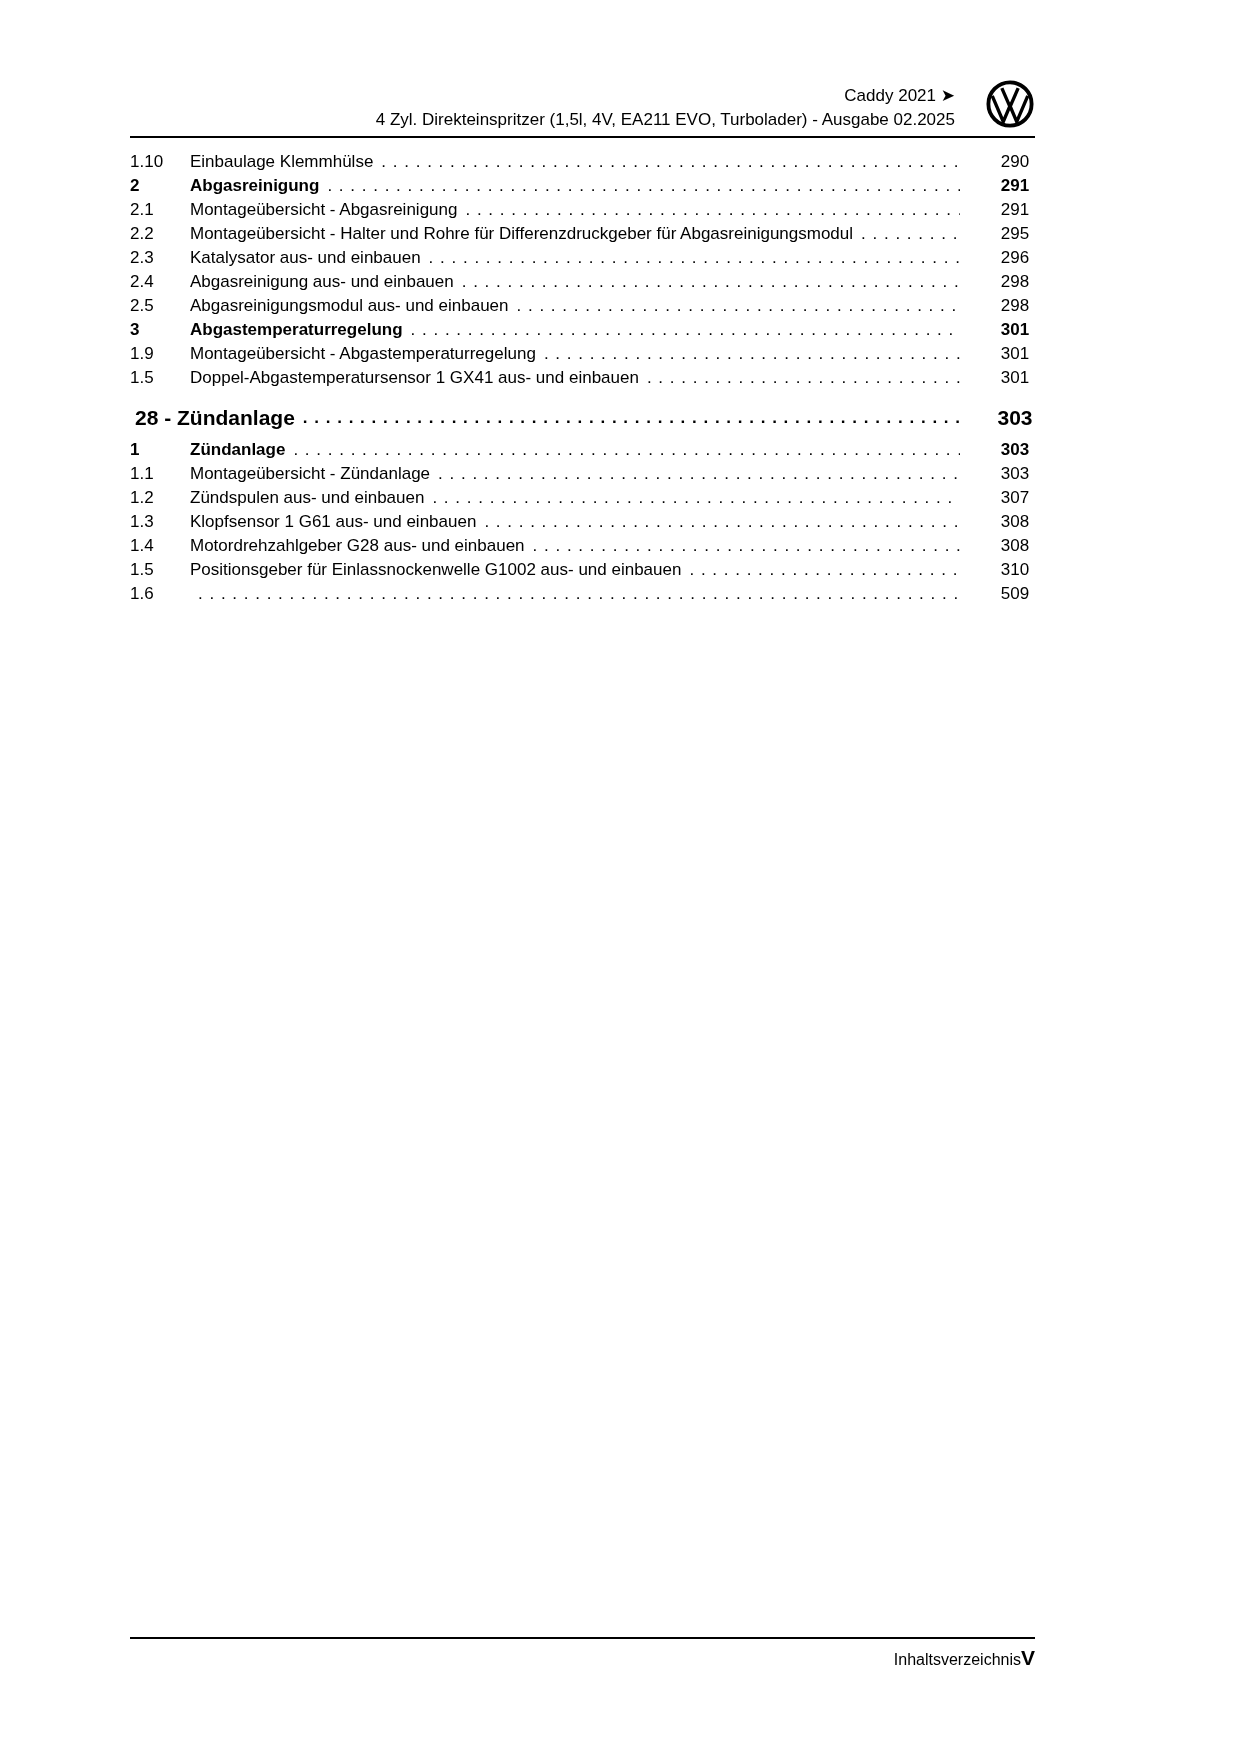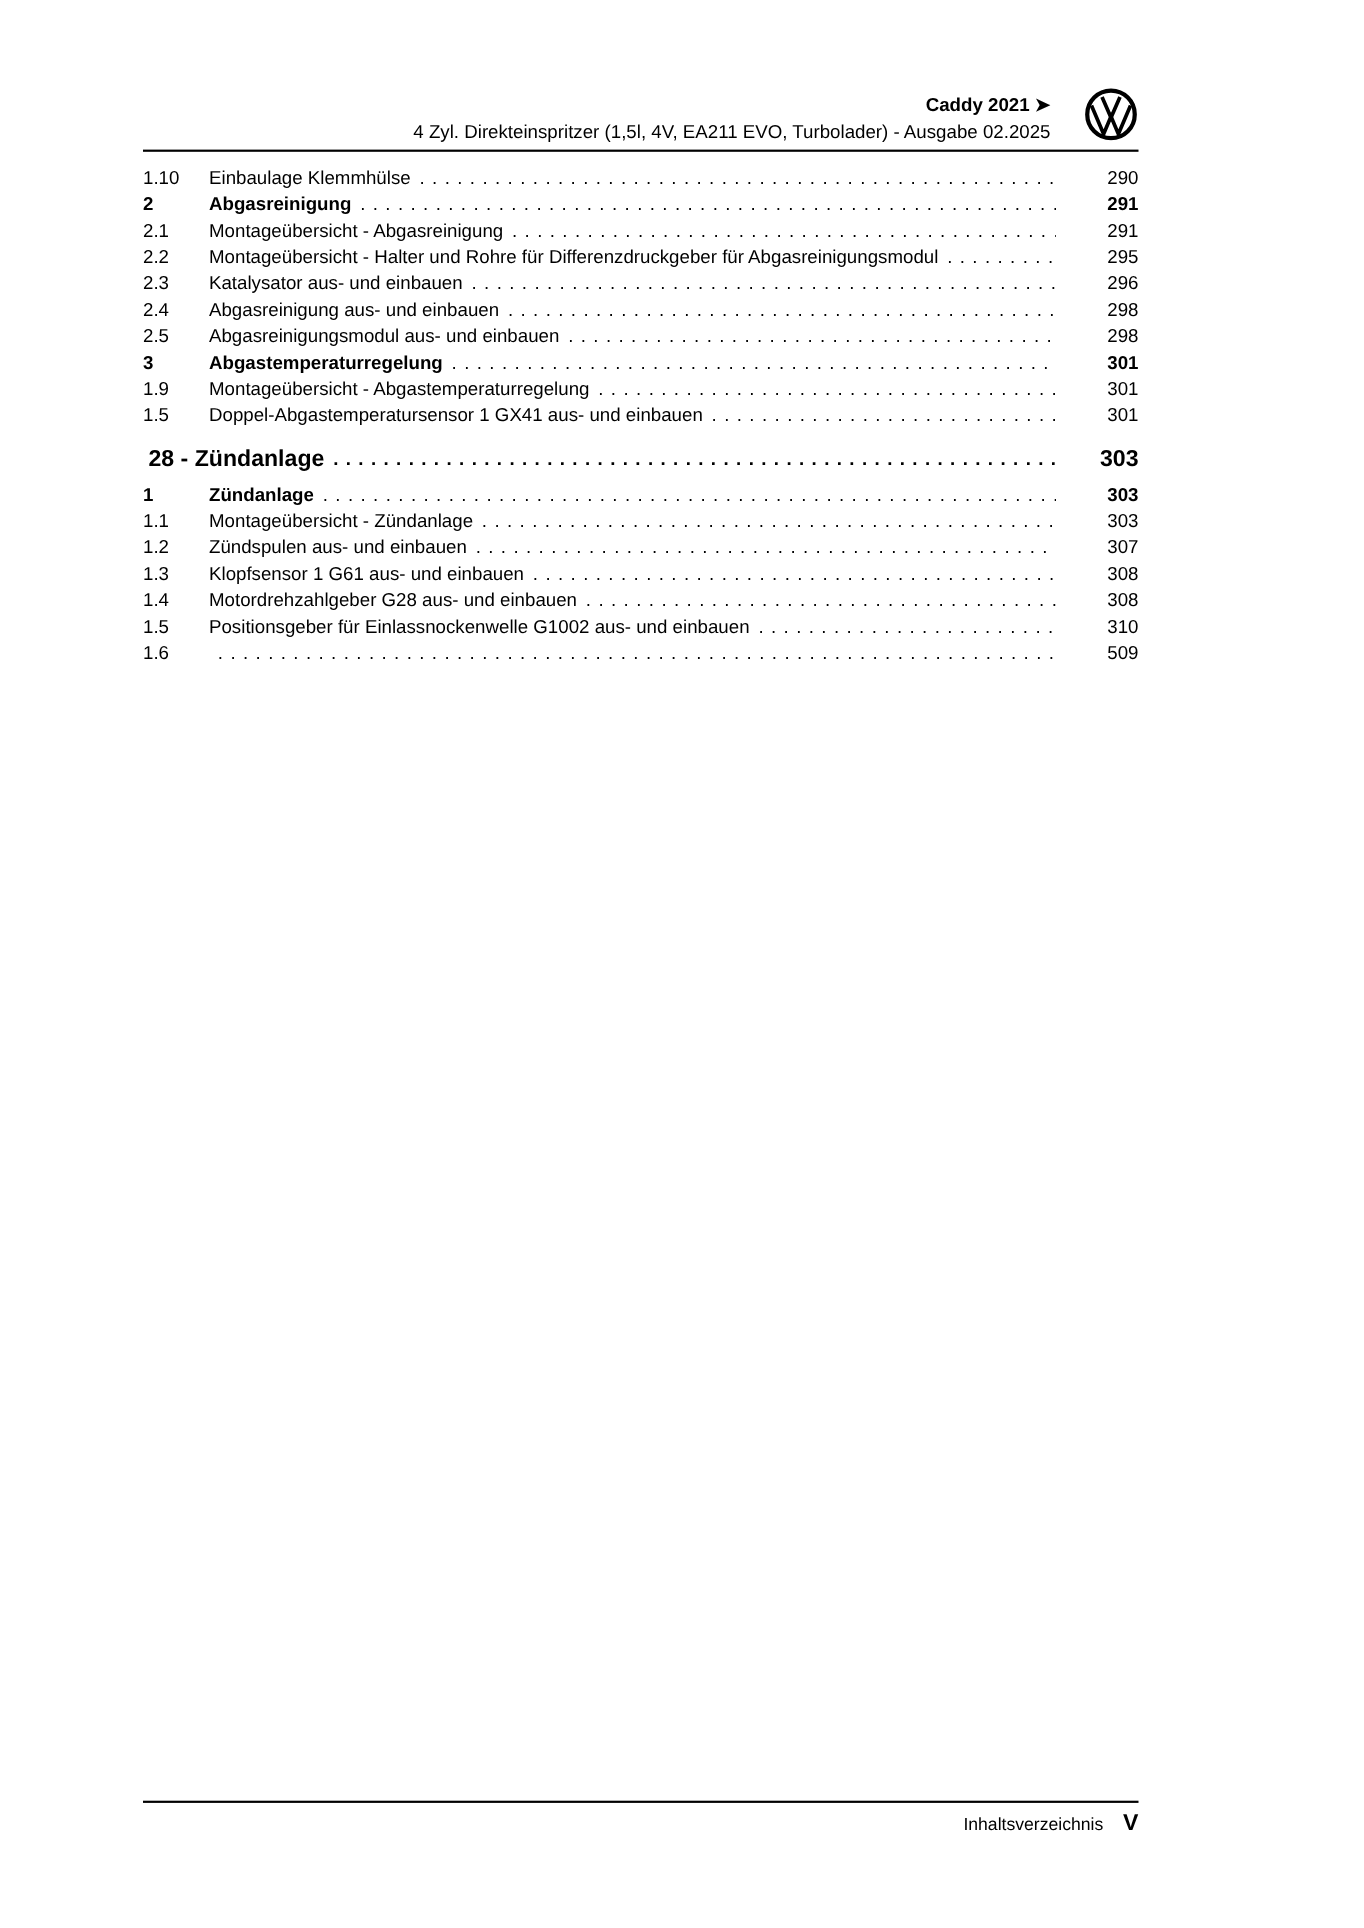--- a/index.html
+++ b/index.html
@@ -17,21 +17,21 @@
   
   .header-text {
     position: absolute;
     top: 84px;
     right: 285px;
     text-align: right;
     font-size: 17px;
     line-height: 24px;
     white-space: nowrap;
   }
-  .header-model { font-weight: bold; }
+  .header-model { font-weight: normal; }
   .vw-logo {
     position: absolute;
     top: 80px;
     left: 986px;
     width: 48px;
     height: 48px;
   }
   .rule {
     position: absolute;
     left: 130px;
@@ -68,21 +68,21 @@
     min-width: 0;
     overflow: hidden;
     white-space: nowrap;
     margin: 0 6px 0 8px;
     font-size: 17px;
     letter-spacing: 1px;
   }
   .toc-row .pg {
     flex: 0 0 auto;
     min-width: 40px;
-    text-align: right;
+    text-align: center;
     margin-left: 29px;
   }
   .toc-row.main .num,
   .toc-row.main .title,
   .toc-row.main .pg { font-weight: bold; }
 
   .toc-row.chapter {
     font-size: 21px;
     line-height: 28px;
     margin: 14px 0 6px 0;
@@ -94,21 +94,20 @@
   .toc-row.chapter .leader { line-height: 28px; }
   .toc-row.chapter .pg { line-height: 28px; }
 
   
   .footer-text {
     position: absolute;
     top: 1646px;
     right: 205px;
     display: flex;
     align-items: baseline;
-    gap: 18px;
     white-space: nowrap;
     justify-content: space-between;
   }
   .footer-label { font-size: 16px; }
   .footer-page { font-size: 21px; font-weight: bold; }
 </style>
 </head>
 <body>
 
 <div class="page">

